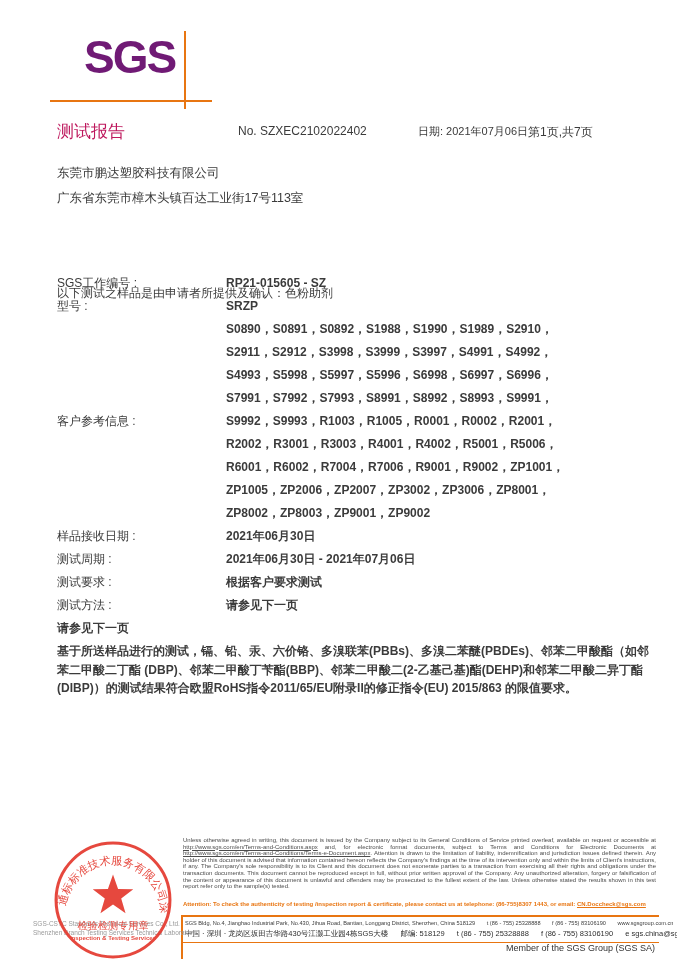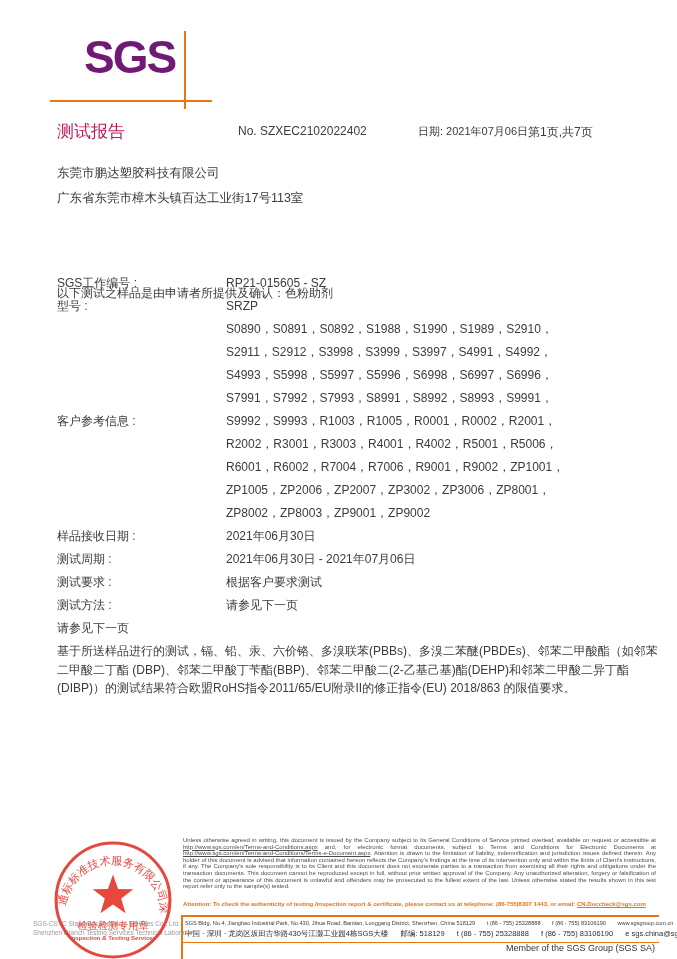--- a/index.html
+++ b/index.html
@@ -16,21 +16,21 @@
   .report-no{position:absolute;left:238px;top:124px;font-size:12px;}
   .report-date{position:absolute;left:418px;top:124px;font-size:11px;}
   .report-page{position:absolute;left:528px;top:124px;font-size:12px;}
   
   .applicant{position:absolute;left:57px;top:161px;font-size:12.5px;line-height:25px;}
   .statement{position:absolute;left:57px;top:249px;font-size:12px;margin-top:36px;}
   
   .info{position:absolute;left:57px;top:272px;width:602px;font-size:12px;}
   .irow{display:flex;align-items:center;line-height:23px;}
   .irow .lbl{width:169px;flex:none;}
-  .irow .val{flex:1;}
+  .irow .val{flex:1;font-weight:bold;}
   .ref-lines div{line-height:23px;}
   .conclusion-val{width:430px;line-height:18.5px;padding-top:2px;}
   
   .disclaimer{position:absolute;left:183px;top:837px;width:473px;font-size:6px;
     line-height:6.6px;color:#4c4c4c;text-align:justify;}
   .disclaimer .u{text-decoration:underline;}
   .attention{position:absolute;left:183px;top:901px;width:473px;font-size:6px;
     line-height:6.9px;color:#e87511;font-weight:bold;}
   .attention .u{text-decoration:underline;}
   .address-block{position:absolute;left:181px;top:915px;width:478px;
@@ -100,21 +100,21 @@
       <div class="val">根据客户要求测试</div>
     </div>
     <div class="irow">
       <div class="lbl">测试方法 :</div>
       <div class="val">请参见下一页</div>
     </div>
     <div class="irow">
       <div class="val">请参见下一页</div>
     </div>
     <div class="irow">
-      <div class="val conclusion-val">基于所送样品进行的测试，镉、铅、汞、六价铬、多溴联苯(PBBs)、多溴二苯醚(PBDEs)、邻苯二甲酸酯（如邻苯二甲酸二丁酯 (DBP)、邻苯二甲酸丁苄酯(BBP)、邻苯二甲酸二(2-乙基己基)酯(DEHP)和邻苯二甲酸二异丁酯(DIBP)）的测试结果符合欧盟RoHS指令2011/65/EU附录II的修正指令(EU) 2018/863 的限值要求。</div>
+      <div class="val conclusion-val">基于所送样品进行的测试，镉、铅、汞、六价铬、多溴联苯(PBBs)、多溴二苯醚(PBDEs)、邻苯二甲酸酯（如邻苯二甲酸二丁酯 (DBP)、邻苯二甲酸丁苄酯(BBP)、邻苯二甲酸二(2-乙基己基)酯(DEHP)和邻苯二甲酸二异丁酯(DIBP)）的测试结果符合欧盟RoHS指令2011/65/EU附录II的修正指令(EU) 2015/863 的限值要求。</div>
     </div>
   </div>
 
   <div class="disclaimer"><span>Unless otherwise agreed in writing, this document is issued by the Company subject to its General Conditions of Service printed overleaf, available on request or accessible at </span><span class="u">http://www.sgs.com/en/Terms-and-Conditions.aspx</span><span> and, for electronic format documents, subject to Terms and Conditions for Electronic Documents at </span><span class="u">http://www.sgs.com/en/Terms-and-Conditions/Terms-e-Document.aspx</span><span>. Attention is drawn to the limitation of liability, indemnification and jurisdiction issues defined therein. Any holder of this document is advised that information contained hereon reflects the Company's findings at the time of its intervention only and within the limits of Client's instructions, if any. The Company's sole responsibility is to its Client and this document does not exonerate parties to a transaction from exercising all their rights and obligations under the transaction documents. This document cannot be reproduced except in full, without prior written approval of the Company. Any unauthorized alteration, forgery or falsification of the content or appearance of this document is unlawful and offenders may be prosecuted to the fullest extent of the law. Unless otherwise stated the results shown in this test report refer only to the sample(s) tested.</span></div>
 
   <div class="attention"><span>Attention: To check the authenticity of testing /inspection report &amp; certificate, please contact us at telephone: (86-755)8307 1443, or email: </span><span class="u">CN.Doccheck@sgs.com</span></div>
 
   <div class="left-vline"></div>
 
   <div class="address-block">

